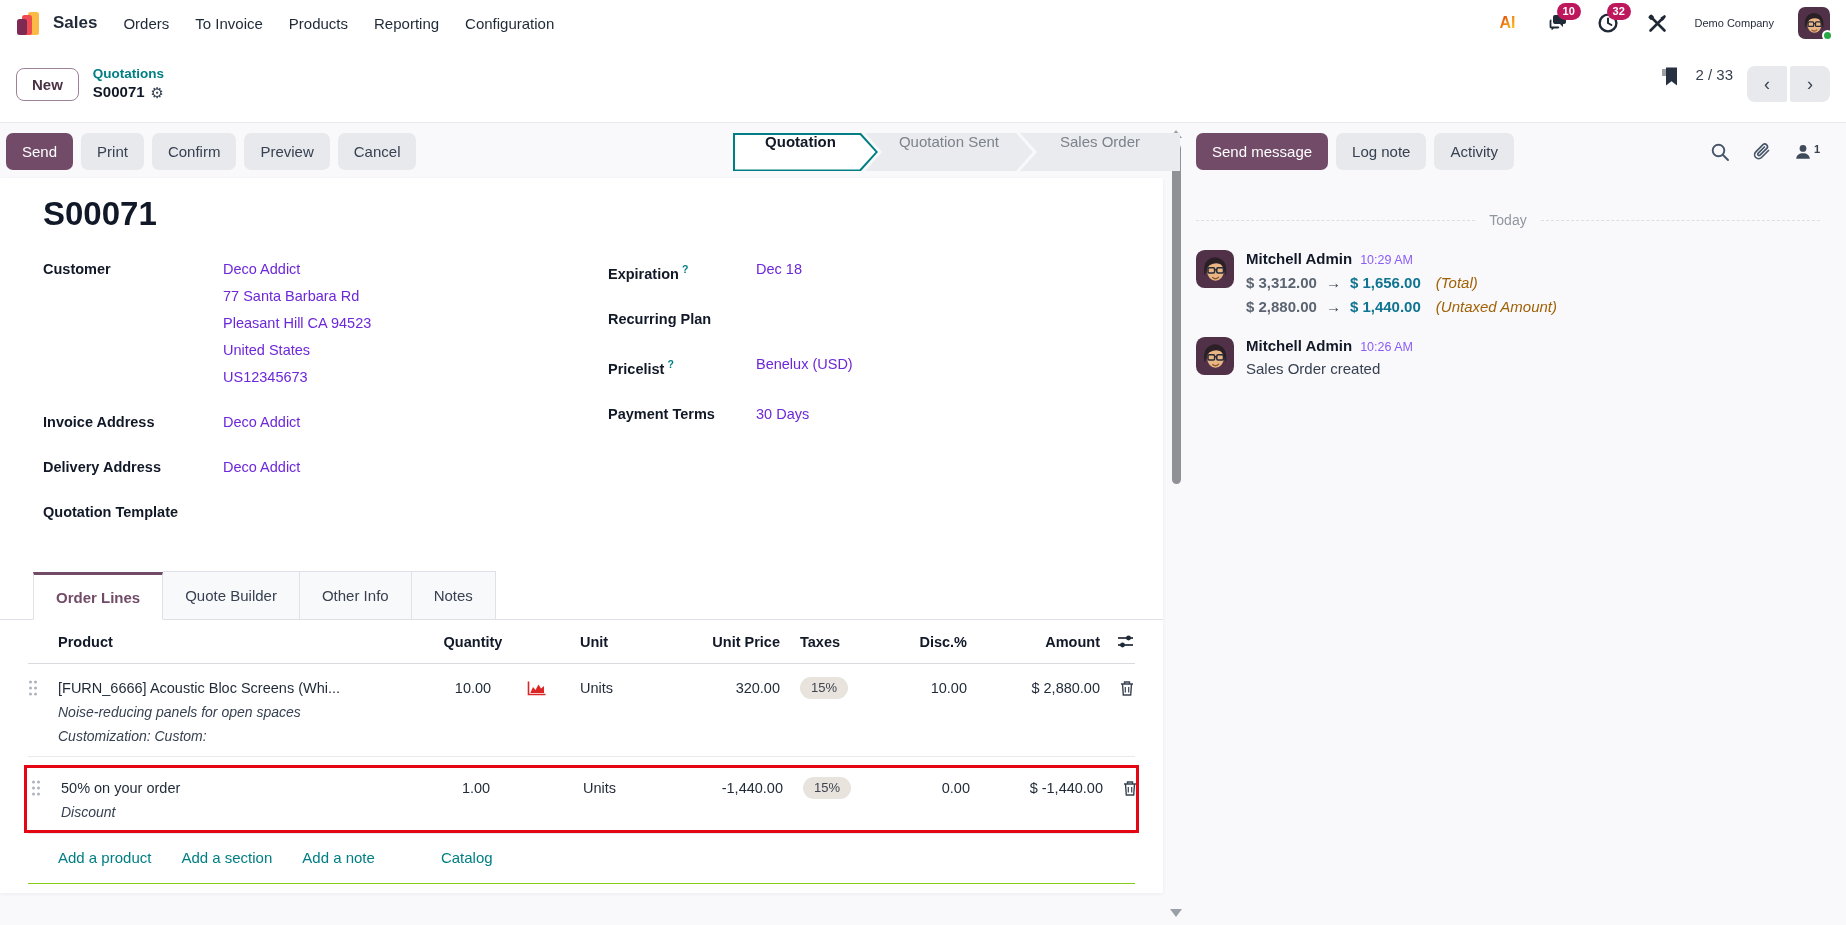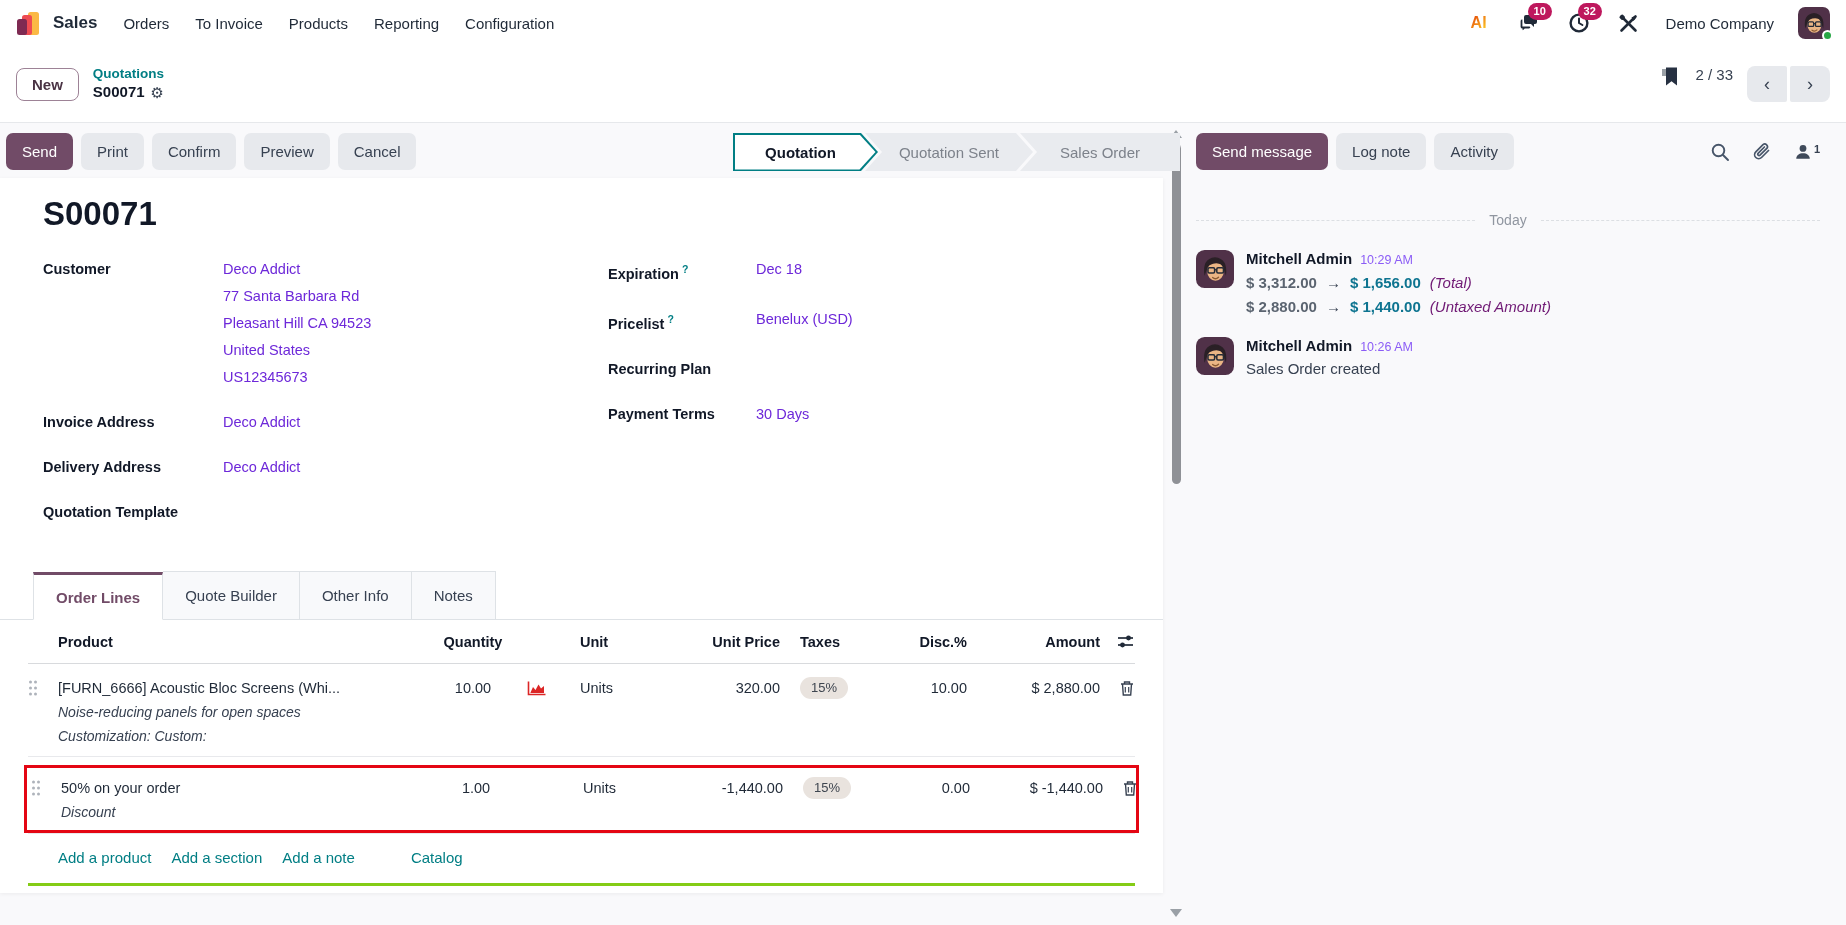--- a/index.html
+++ b/index.html
@@ -10,21 +10,21 @@
   
   .topnav { position:absolute; left:0; top:0; width:100%; height:46px; background:#fff; display:flex; align-items:center; justify-content:space-between; padding:0 16px; z-index:30; }
   .nav-left { display:flex; align-items:center; gap:26px; }
   .brand { display:flex; align-items:center; gap:10px; cursor:pointer; }
   .appname { font-size:17px; font-weight:700; color:#1f2937; }
   .menu { font-size:15px; color:#1f2937; cursor:pointer; }
   .nav-right { display:flex; align-items:center; gap:24px; }
   .systray-icn { position:relative; display:inline-flex; align-items:center; justify-content:center; width:26px; height:26px; cursor:pointer; }
   .badge-red { position:absolute; top:-7px; left:12px; background:#be185d; color:#fff; font-size:11px; font-weight:700; line-height:1; padding:3px 6px; border-radius:9px; }
   .ai-txt { font-size:16px; font-weight:800; background:linear-gradient(135deg,#e8590c 20%,#fbbf24 80%); -webkit-background-clip:text; background-clip:text; -webkit-text-fill-color:transparent; }
-  .company { font-size:15px; color:#1f2937; cursor:pointer; }
+  .company { font-size:11px; color:#1f2937; cursor:pointer; }
   .nav-avatar { position:relative; width:32px; height:32px; cursor:pointer; }
   .nav-avatar svg { width:32px; height:32px; }
   .status-dot { position:absolute; right:-3px; bottom:-2px; width:11px; height:11px; border-radius:50%; background:#28a745; border:2px solid #fff; }
 
   
   .crumbrow { position:absolute; left:0; top:46px; width:100%; height:76px; background:#fff; display:flex; align-items:center; padding:0 16px; }
   .btn-new { background:#fff; border:1px solid #9d8296; color:#4a3344; font-weight:600; font-size:15px; border-radius:8px; padding:7px 15px; cursor:pointer; }
   .crumbs { margin-left:14px; display:flex; flex-direction:column; line-height:1.25; }
   .crumb-parent { color:#017E84; font-size:13.5px; font-weight:600; text-decoration:none; cursor:pointer; }
   .crumb-cur { display:flex; align-items:center; gap:6px; font-size:15px; font-weight:700; color:#111827; }
@@ -37,21 +37,21 @@
 
   .hairline { position:absolute; left:0; top:122px; width:100%; border-top:1px solid #e6e8eb; }
 
   
   .actionbar { position:absolute; left:6px; top:133px; display:flex; gap:8px; z-index:5; }
   .btn { height:37px; padding:0 16px; border:none; border-radius:7px; font-size:15px; cursor:pointer; font-family:inherit; }
   .btn-primary { background:#714B67; color:#fff; font-weight:500; }
   .btn-gray { background:#e7e9ed; color:#374151; font-weight:500; }
 
   .statusbar { position:absolute; left:733px; top:133px; height:38px; display:flex; z-index:4; }
-  .step { position:relative; height:38px; display:flex; align-items:center; justify-content:center; }
+  .step { position:relative; height:38px; display:flex; justify-content:center; }
   .step .lbl { position:relative; z-index:3; font-size:15px; }
   .step1 { width:145px; z-index:3; }
   .step1 .shape-out { position:absolute; inset:0; background:#017E84; clip-path:polygon(0 0,calc(100% - 17px) 0,100% 50%,calc(100% - 17px) 100%,0 100%); }
   .step1 .shape-in { position:absolute; inset:1.5px 2.5px 1.5px 1.5px; background:#fff; clip-path:polygon(0 0,calc(100% - 16px) 0,100% 50%,calc(100% - 16px) 100%,0 100%); }
   .step1 .lbl { font-weight:700; color:#111827; padding-right:10px; }
   .step2,.step3 { margin-left:-13px; color:#7d828b; }
   .step2 { width:168px; z-index:2; }
   .step2 .shape-out { position:absolute; inset:0; background:#e9ebef; clip-path:polygon(0 0,calc(100% - 17px) 0,100% 50%,calc(100% - 17px) 100%,0 100%,17px 50%); }
   .step3 { width:160px; z-index:1; }
   .step3 .shape-out { position:absolute; inset:0; background:#e9ebef; clip-path:polygon(0 0,100% 0,100% 100%,0 100%,17px 50%); }
@@ -88,21 +88,21 @@
   .c-taxes { width:115px; min-width:115px; padding-left:20px; }
   .c-disc { width:72px; min-width:72px; text-align:right; }
   .c-amount { width:133px; min-width:133px; text-align:right; }
   .c-trash { width:35px; min-width:35px; display:flex; justify-content:flex-end; align-items:center; }
   .orow { border-bottom:1px solid #e8e9ec; padding:12px 0 8px; font-size:14.5px; color:#1f2937; }
   .orow-main { display:flex; align-items:center; height:24px; }
   .odesc { margin-left:30px; font-style:italic; font-size:14px; color:#374151; line-height:24px; }
   .orow.hl { margin:8px -4px 0 -4px; padding:8px 4px 6px; border:3.5px solid #e40613; border-bottom:3.5px solid #e40613; }
   .after-hl { border-top:1px solid #e8e9ec; }
   .badge-tax { display:inline-block; background:#e9e3de; color:#3f4650; font-size:13px; padding:3px 11px; border-radius:12px; line-height:1.2; }
-  .links-row { display:flex; align-items:center; gap:20px; padding:15px 0 17px 30px; border-bottom:3px solid #84cc16; }
+  .links-row { display:flex; align-items:center; gap:30px; padding:15px 0 17px 30px; border-bottom:1px solid #84cc16; }
   .a-link { color:#017E84; font-size:15px; font-weight:500; cursor:pointer; text-decoration:none; }
   .a-link.catalog { margin-left:36px; }
 
   
   .vscroll { position:absolute; left:1167px; top:122px; width:19px; height:803px; }
   .scr-arrow { position:absolute; left:3px; width:0; height:0; border-left:6px solid transparent; border-right:6px solid transparent; cursor:pointer; }
   .scr-up { top:8px; border-bottom:8px solid #9aa0a6; }
   .scr-down { bottom:8px; border-top:8px solid #9aa0a6; }
   .scr-thumb { position:absolute; left:5px; top:22px; width:9px; height:340px; background:#8f9196; border-radius:5px; cursor:pointer; }
 
@@ -118,21 +118,21 @@
   .msg-avatar { width:38px; height:38px; min-width:38px; }
   .msg-avatar svg { width:38px; height:38px; }
   .msg-body { margin-left:12px; }
   .msg-head { display:flex; align-items:baseline; gap:8px; }
   .msg-author { font-size:15px; font-weight:700; color:#111827; }
   .msg-time { font-size:12.5px; color:#8b5cf6; }
   .track-line { display:flex; align-items:baseline; gap:9px; margin-top:7px; font-size:15px; }
   .track-old { color:#5b6470; font-weight:600; }
   .track-arrow { color:#374151; }
   .track-new { color:#0e7490; font-weight:700; }
-  .track-field { color:#701a75; font-style:italic; }
+  .track-field { color:#a16207; font-style:italic;margin-left:6px; }
   .msg-text { margin-top:6px; font-size:15px; color:#374151; }
 
   svg.mono { display:block; }
 </style>
 </head>
 <body>
 
 <svg width="0" height="0" style="position:absolute">
   <symbol id="av" viewBox="0 0 40 40">
     <rect width="40" height="40" rx="9" fill="#503148"></rect>
@@ -274,26 +274,26 @@
           <span class="fvalue"></span>
         </div>
       </div>
 
       <div class="fcol-right">
         <div class="fgroup">
           <span class="flabel"><span>Expiration</span><span class="help-sup">?</span></span>
           <span class="fvalue">Dec 18</span>
         </div>
         <div class="fgroup">
+          <span class="flabel">Recurring Plan</span>
+          <span class="fvalue"></span>
+        </div>
+        <div class="fgroup">
           <span class="flabel"><span>Pricelist</span><span class="help-sup">?</span></span>
           <span class="fvalue">Benelux (USD)</span>
-        </div>
-        <div class="fgroup">
-          <span class="flabel">Recurring Plan</span>
-          <span class="fvalue"></span>
         </div>
         <div class="fgroup">
           <span class="flabel">Payment Terms</span>
           <span class="fvalue">30 Days</span>
         </div>
       </div>
     </div>
 
     <div class="tabs">
       <div class="tab active">Order Lines</div>

